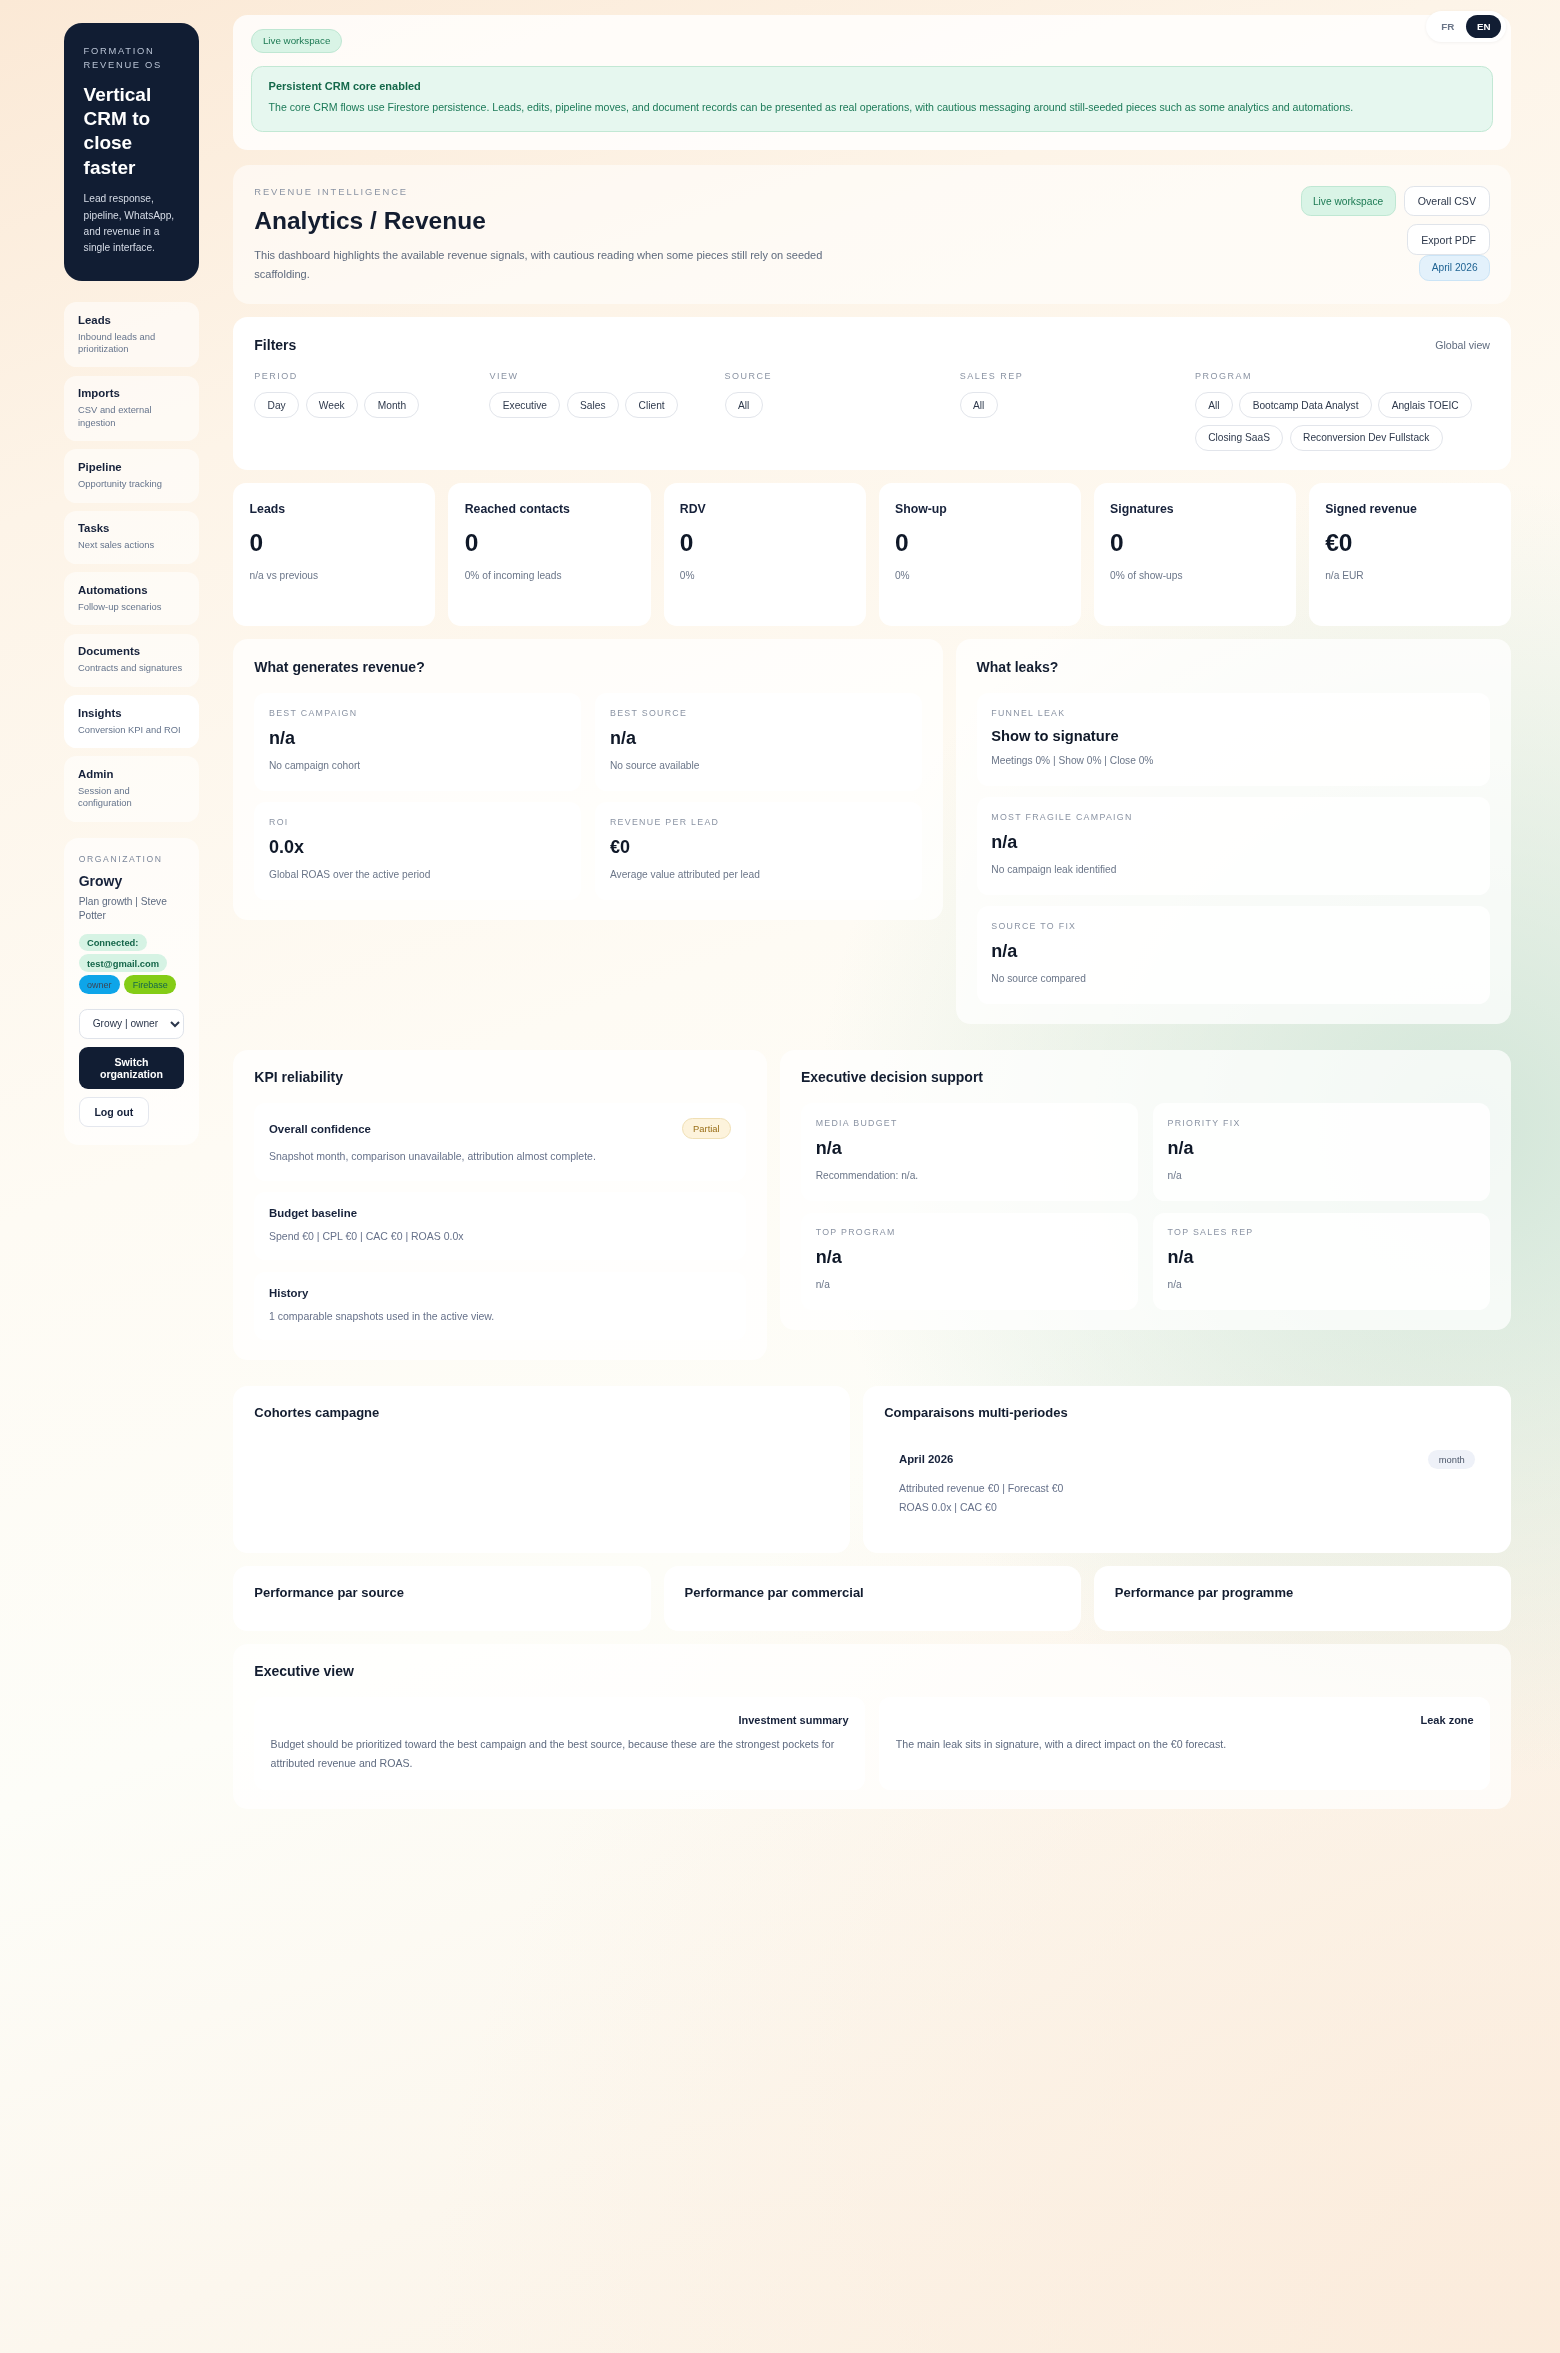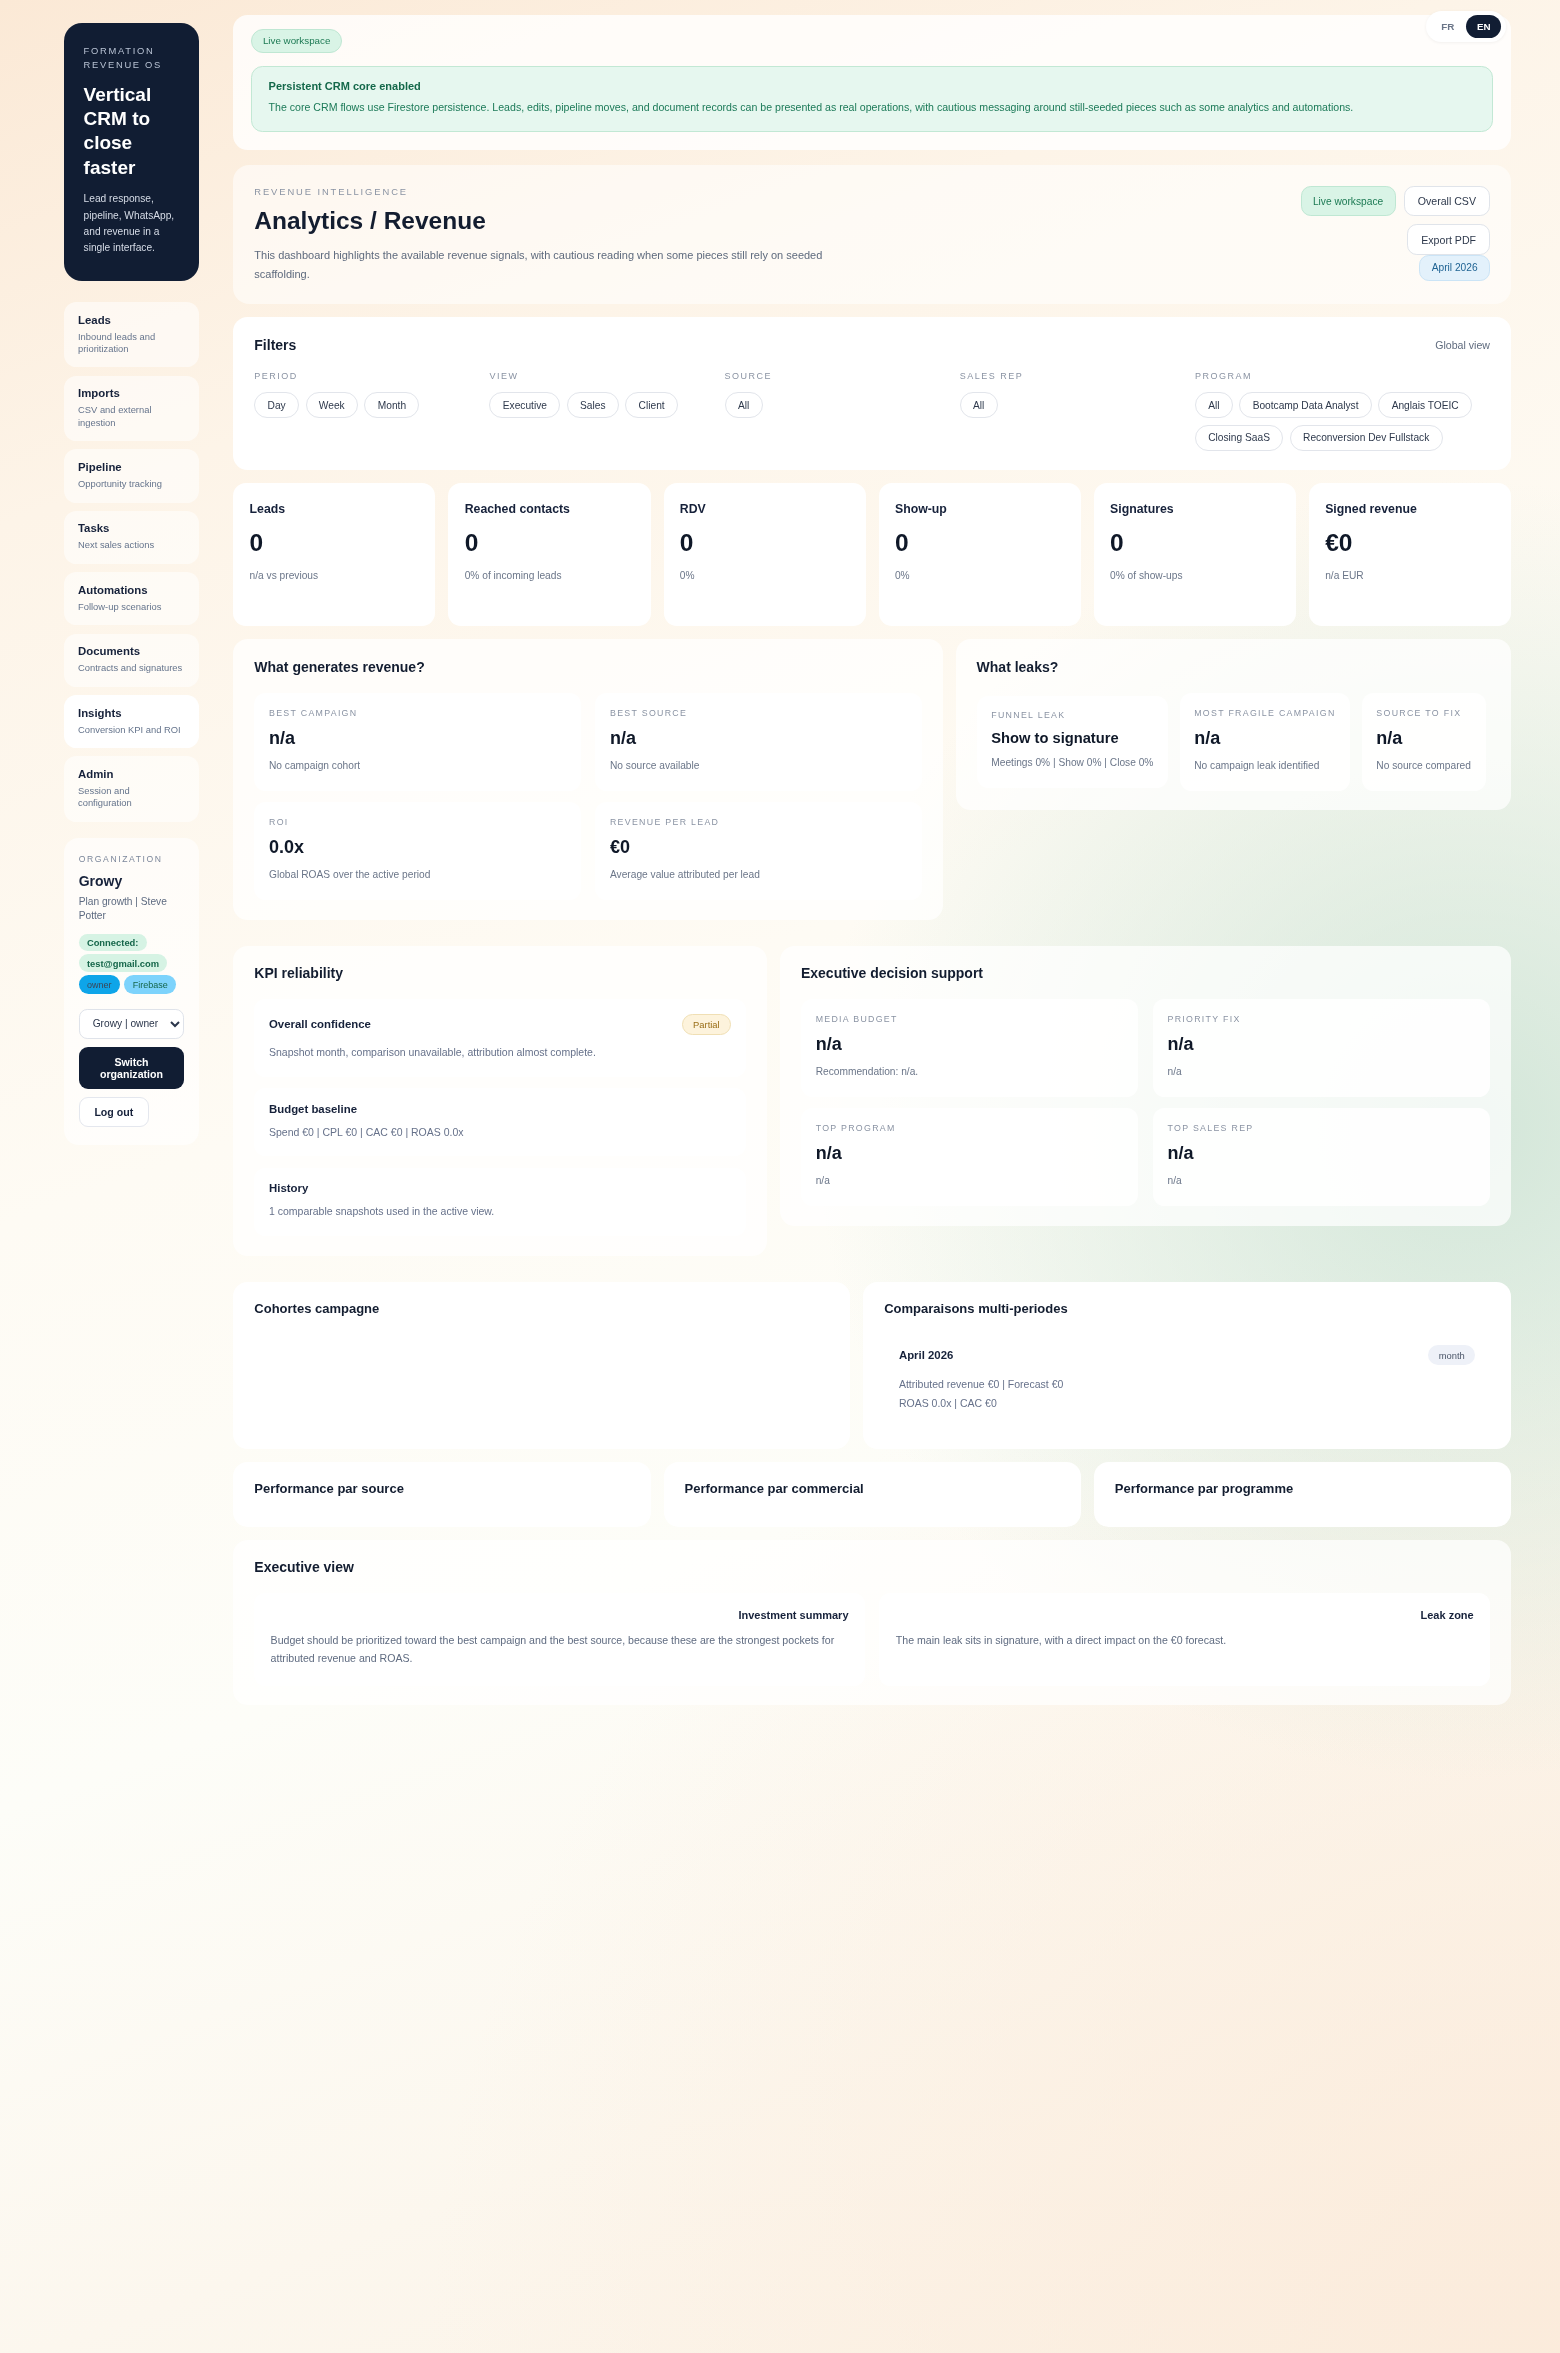--- a/index.html
+++ b/index.html
@@ -75,21 +75,21 @@
     font-size: 8.6px; letter-spacing: 1.6px; color: #7b869a;
     text-transform: uppercase; margin-bottom: 8.2px;
   }
   .org-name { font-size: 14px; font-weight: 700; color: #16213a; margin-bottom: 6.5px; }
   .org-plan { font-size: 10.2px; color: #5d6a80; margin-bottom: 9.8px; line-height: 1.4; }
   .pill-row { display: flex; flex-wrap: wrap; gap: 4.9px; margin-bottom: 8.2px; }
   .pill {
     display: inline-block; font-size: 9px; padding: 3.3px 8.2px; border-radius: 816px;
     line-height: 1.35; white-space: nowrap;
   }
-  .pill-green { background: #7dd3fc; color: #15664a; }
+  .pill-green { background: #84cc16; color: #15664a; }
   .pill-grey  { background: #0ea5e9; color: #3c4657; }
   .org-connected {
     background: #d6f3e4; color: #15664a; font-size: 9.4px; font-weight: 600;
     border-radius: 816px; padding: 3.3px 8.2px; display: inline-block; margin-bottom: 3.3px;
   }
   .org-select {
     width: 100%; border: 0.8px solid #dfe3ea; background: #fff; border-radius: 8.2px;
     font-size: 10.2px; color: #2b364b; padding: 7.4px 9px; font-family: inherit;
     margin-top: 6.5px; cursor: pointer;
   }
@@ -209,21 +209,21 @@
   .metric {
     background: rgba(255,255,255,0.85); border-radius: 11.4px; padding: 14.7px 14.7px 18px 14.7px;
   }
   .metric-label {
     font-size: 8.8px; letter-spacing: 1.3px; color: #8a93a3;
     text-transform: uppercase; margin-bottom: 9.8px;
   }
   .metric-value { font-size: 18px; font-weight: 700; color: #0f1828; margin-bottom: 9px; }
   .metric-value-sm { font-size: 14.7px; font-weight: 700; color: #0f1828; margin-bottom: 9px; }
   .metric-note { font-size: 10.2px; color: #6b7689; line-height: 1.5; }
-  .leak-stack { display: flex; flex-direction: row; gap: 11.4px; align-items: center; }
+  .leak-stack { display: flex; flex-direction: column; gap: 11.4px; }
 
   .rel-item { background: #fff; border-radius: 11.4px; padding: 14.7px 14.7px 16.3px 14.7px; margin-bottom: 11.4px; }
   .rel-head { display: flex; justify-content: space-between; align-items: center; gap: 9.8px; margin-bottom: 9px; }
   .rel-title { font-size: 11.4px; font-weight: 700; color: #16213a; }
   .rel-note { font-size: 10.5px; color: #66718a; line-height: 1.55; }
   .badge-amber {
     background: #fdf3dc; border: 0.8px solid #f0dfb4; color: #9a6f18;
     border-radius: 816px; font-size: 9.4px; padding: 4.1px 10.6px; white-space: nowrap;
   }
 

